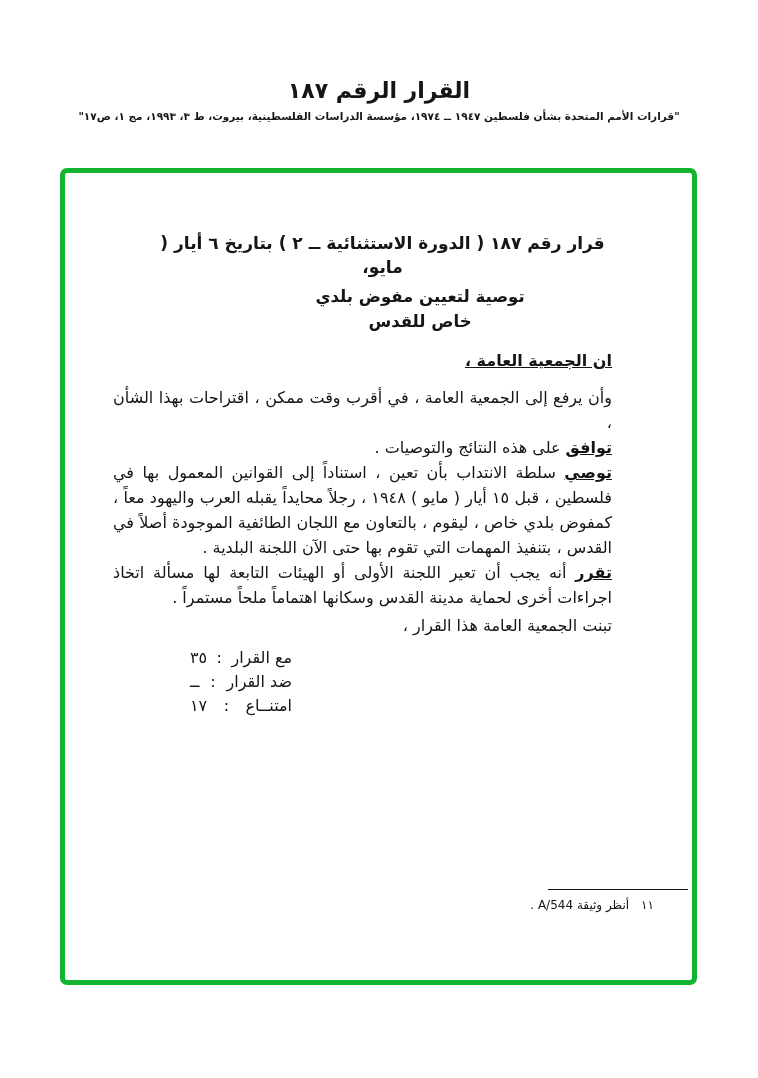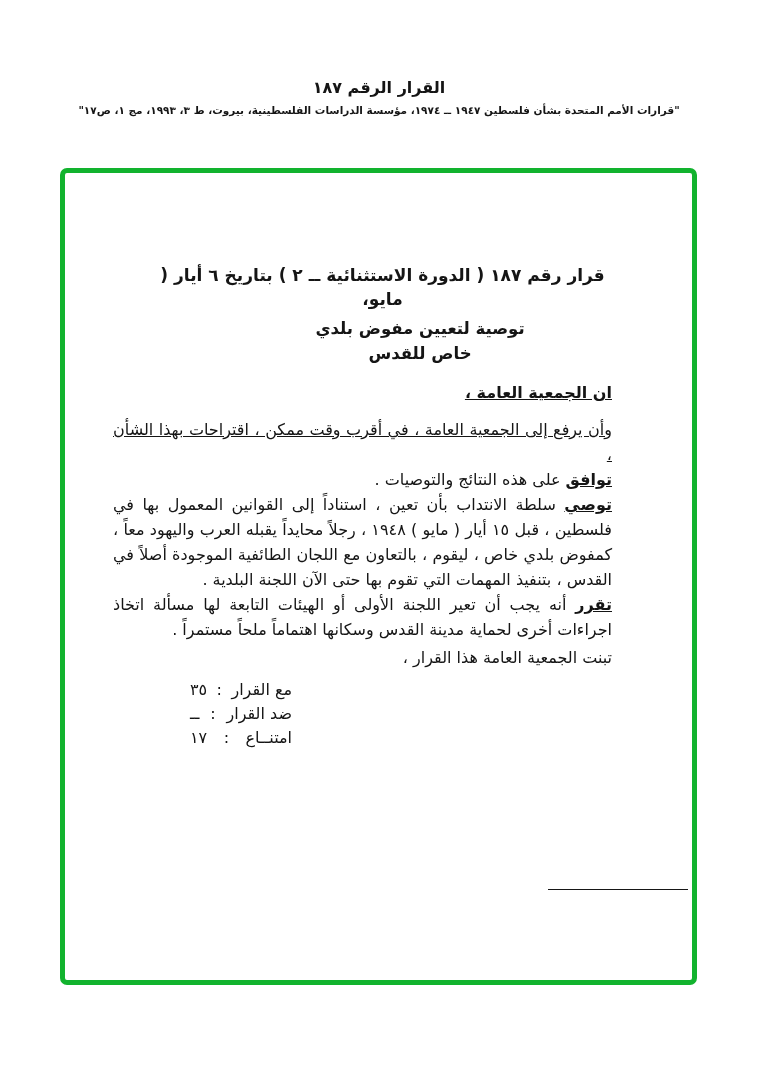--- a/index.html
+++ b/index.html
@@ -11,21 +11,21 @@
     color:#151515;
     overflow:hidden;
   }
   
   .page-header {
     position:absolute; top:78px; left:0; right:0;
     text-align:center;
     direction:rtl;
   }
   .page-title {
-    font-size:16px; font-weight:bold; letter-spacing:0.3px;
+    font-size:22px; font-weight:bold; letter-spacing:0.3px;
   }
   .citation {
     margin-top:7px;
     font-size:10.5px; font-weight:bold;
     white-space:nowrap;
   }
   
   .green-box {
     position:absolute;
     left:60px; top:168px;
@@ -33,41 +33,40 @@
     border:5px solid #12b32e;
     border-radius:7px;
     box-sizing:border-box;
     background:transparent;
   }
   .doc {
     position:relative;
     direction:rtl;
     height:100%;
     box-sizing:border-box;
-    padding:42px 80px 0 48px;
+    padding:58px 80px 0 48px;
     font-size:16px;
     line-height:25px;
-    margin-top:48px;
   }
   .res-heading { font-weight:bold; font-size:17px; line-height:24px; }
   .res-h1 { text-align:center; padding-left:40px; }
   .res-h2 { text-align:center; padding-right:70px; }
   .res-subtitle {
     margin-top:5px;
     font-weight:bold; font-size:16.5px; line-height:25px;
     text-align:center;
     padding-left:115px;
   }
   .body-text { margin-top:14px; }
   .para {
     margin:0;
     text-align:justify;
     text-align-last:right;
   }
-  .para.gap { margin-top:12px;text-decoration:underline; }
+  .para.gap { margin-top:12px; }
   .para b { font-weight:bold;text-decoration:underline; }
   .fn-ref { font-size:10px; vertical-align:super; line-height:0; }
   
   .adoption { margin-top:4px; line-height:24px; text-align:right; }
   .ad1 { margin-left:245px; }
   .ad2 { margin-left:258px; }
   .ad3 { margin-left:297px; }
   .adoption div { text-align:right; }
   
   .votes { margin-top:8px; margin-right:320px; }
@@ -144,16 +143,21 @@
         <div class="vote-row">
           <span>امتنــاع</span>
           <span>:</span>
           <span>١٧</span>
         </div>
       </div>
     </div>
 
     <div class="footnote">
       <div class="fn-rule"></div>
+      <div class="fn-line">
+        <span class="fn-marker">١١</span><span>أنظر وثيقة</span>
+        <span class="fn-docref">A/544</span>
+        <span>.</span>
+      </div>
     </div>
   </div>
 
 </div>
 
 </body></html>

